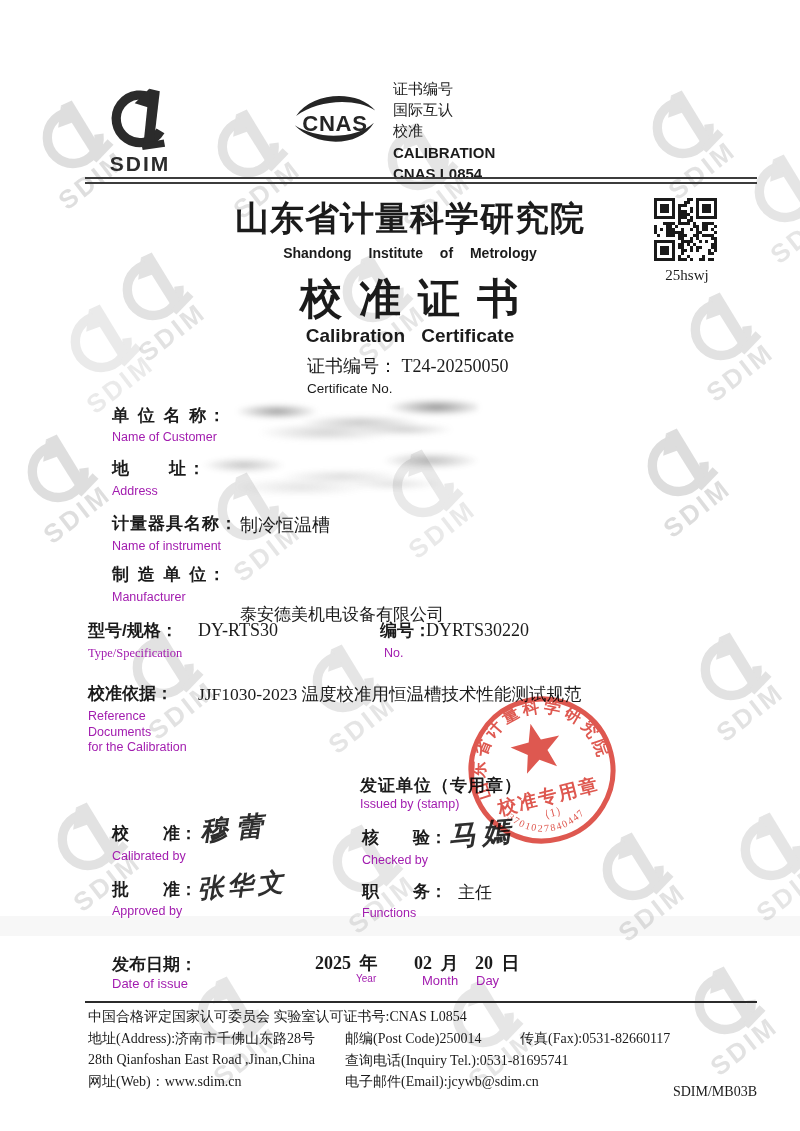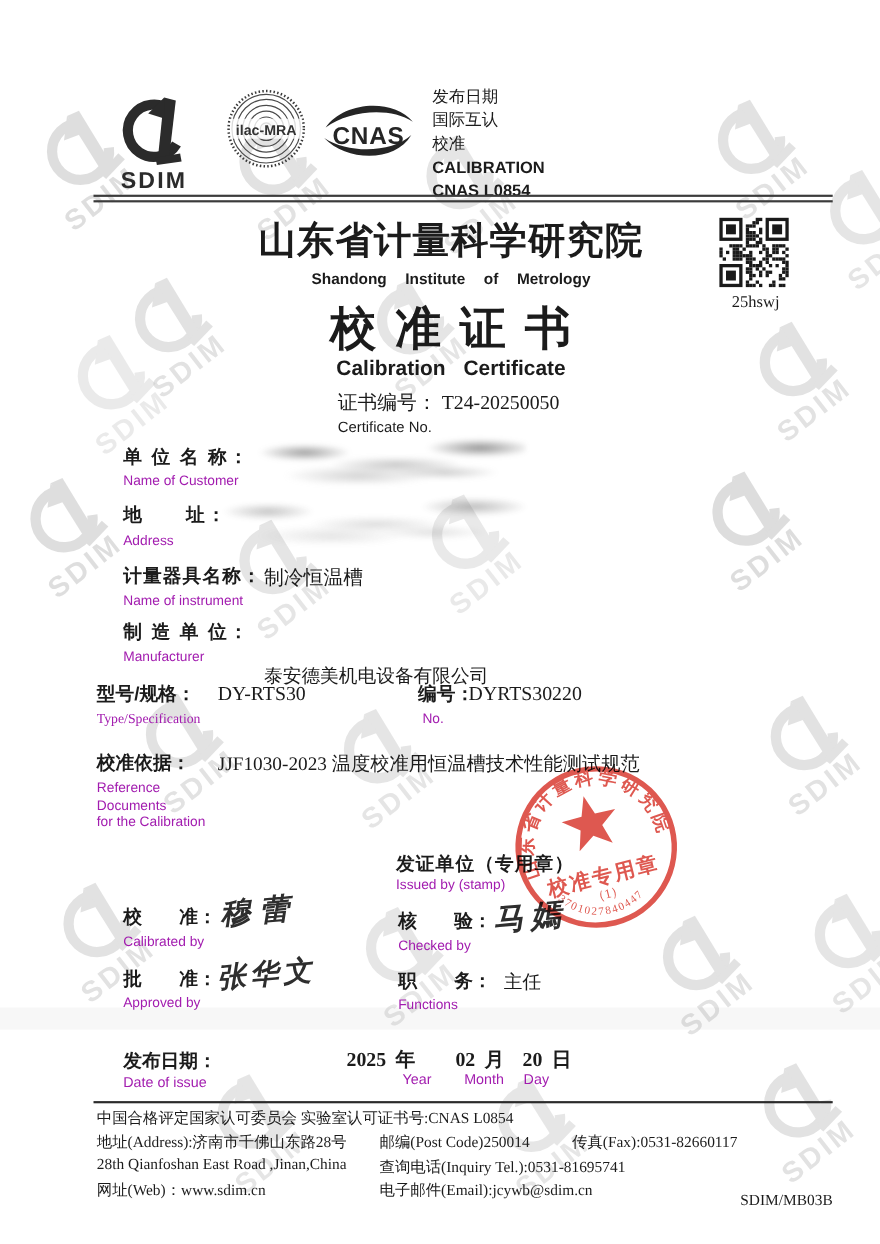--- a/index.html
+++ b/index.html
@@ -295,46 +295,31 @@
     <div class="abs logo-sdim">
       <svg viewBox="0 0 100 100">
         <path d="M 73 22 A 36 36 0 1 0 81 68" fill="none" stroke="currentColor" stroke-width="14"></path>
         <path d="M 64 4 L 80 8 L 70 94 L 55 91 Z" fill="currentColor"></path>
         <path d="M 64 4 L 42 26 L 64 33 Z" fill="currentColor"></path>
         <path d="M 52 87 L 86 81 L 88 92 L 54 97 Z" fill="currentColor"></path>
       </svg>
       <div class="sdim-word">SDIM</div>
     </div>
 
-    <div class="abs logo-ilac">
-      <svg viewBox="0 0 100 100">
-        <circle cx="50" cy="50" r="45" fill="none" stroke="#3a3a3a" stroke-width="3" stroke-dasharray="1.8 2.7"></circle>
-        <g fill="none" stroke="#4a4a4a" stroke-width="1.4">
-          <circle cx="50" cy="50" r="7"></circle>
-            <circle cx="50" cy="50" r="14"></circle>
-          <circle cx="50" cy="50" r="21"></circle>
-            <circle cx="50" cy="50" r="28"></circle>
-          <circle cx="50" cy="50" r="35"></circle>
-            <circle cx="50" cy="50" r="41"></circle>
-        </g>
-        <rect x="7" y="38" width="86" height="24" fill="#ffffff" opacity="0.8"></rect>
-        <text x="50" y="57" text-anchor="middle" font-size="17" font-weight="bold" font-family="Liberation Sans, sans-serif" fill="#333333">ilac-MRA</text>
-      </svg>
-    </div>
 
     <div class="abs logo-cnas">
       <svg viewBox="0 0 140 88">
         <path d="M 12 38 C 36 2 104 -2 130 30 C 100 10 44 14 12 38 Z" fill="#252525"></path>
         <path d="M 10 52 C 40 84 106 86 128 48 C 102 72 44 74 10 52 Z" fill="#252525"></path>
         <text x="70" y="60" text-anchor="middle" font-size="33" font-weight="bold" font-family="Liberation Sans, sans-serif" fill="#252525" letter-spacing="1">CNAS</text>
       </svg>
     </div>
 
     <div class="abs accred">
-      <div>发布日期</div>
+      <div>证书编号</div>
       <div>国际互认</div>
       <div>校准</div>
       <div class="en">CALIBRATION</div>
       <div class="en">CNAS L0854</div>
     </div>
 
 
     <div class="abs dblrule"></div>
 
     <div class="abs t-cn">山东省计量科学研究院</div>
@@ -560,21 +545,21 @@
     <div class="abs lblcn" style="left:112px;top:953px;letter-spacing:0;">发布日期：</div>
     <div class="abs lblen" style="left:112px;top:976px;font-size:13px;">Date of issue</div>
     <div class="abs" style="left:315px;top:951px;font-size:18px;font-weight:bold;">
       <span>2025</span>
       <span style="margin-left:4px;">年</span>
       <span style="margin-left:32px;">02</span>
       <span style="margin-left:4px;">月</span>
       <span style="margin-left:12px;">20</span>
       <span style="margin-left:4px;">日</span>
     </div>
-    <div class="abs lblen" style="left:366px;top:973px;font-size:13px;">Year</div>
+    <div class="abs lblen" style="left:356px;top:973px;font-size:10px;">Year</div>
     <div class="abs lblen" style="left:422px;top:973px;font-size:13px;">Month</div>
     <div class="abs lblen" style="left:476px;top:973px;font-size:13px;">Day</div>
 
     <div class="abs band"></div>
 
     <div class="abs f-rule"></div>
     <div class="abs foot" style="left:88px;top:1008px;">中国合格评定国家认可委员会 实验室认可证书号:CNAS L0854</div>
     <div class="abs foot" style="left:88px;top:1030px;">地址(Address):济南市千佛山东路28号</div>
     <div class="abs foot" style="left:345px;top:1030px;">邮编(Post Code)250014</div>
     <div class="abs foot" style="left:520px;top:1030px;">传真(Fax):0531-82660117</div>

